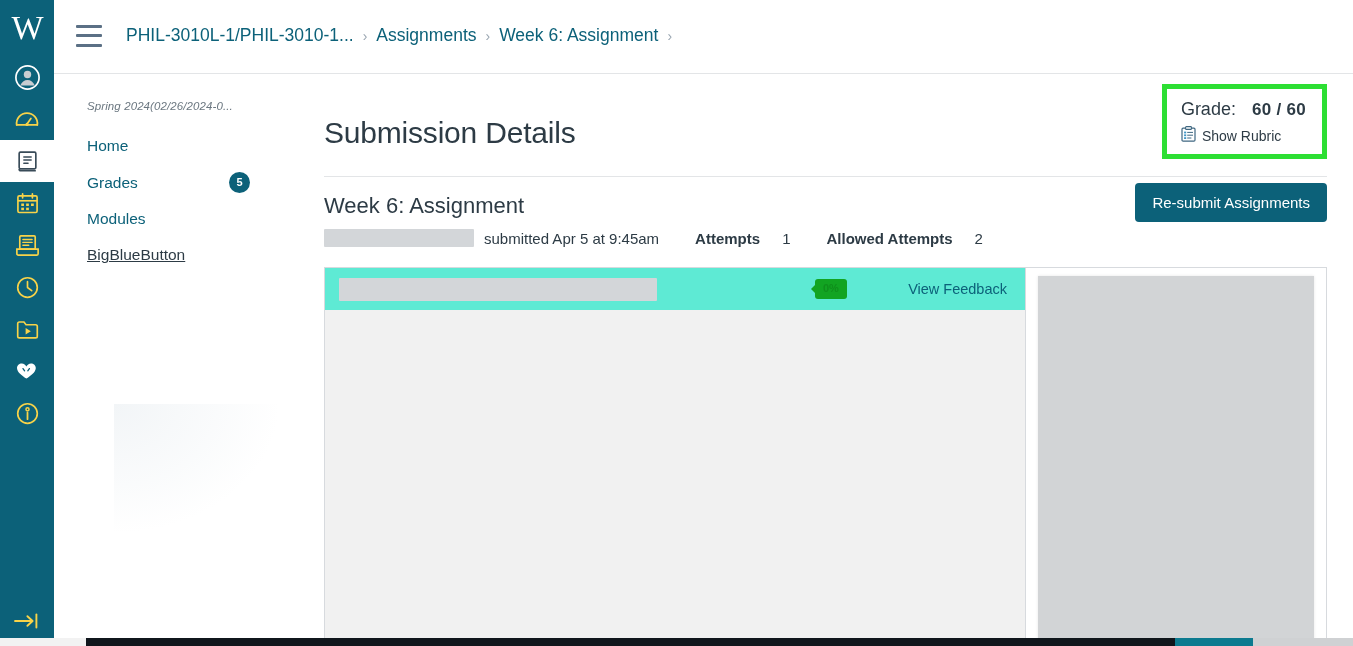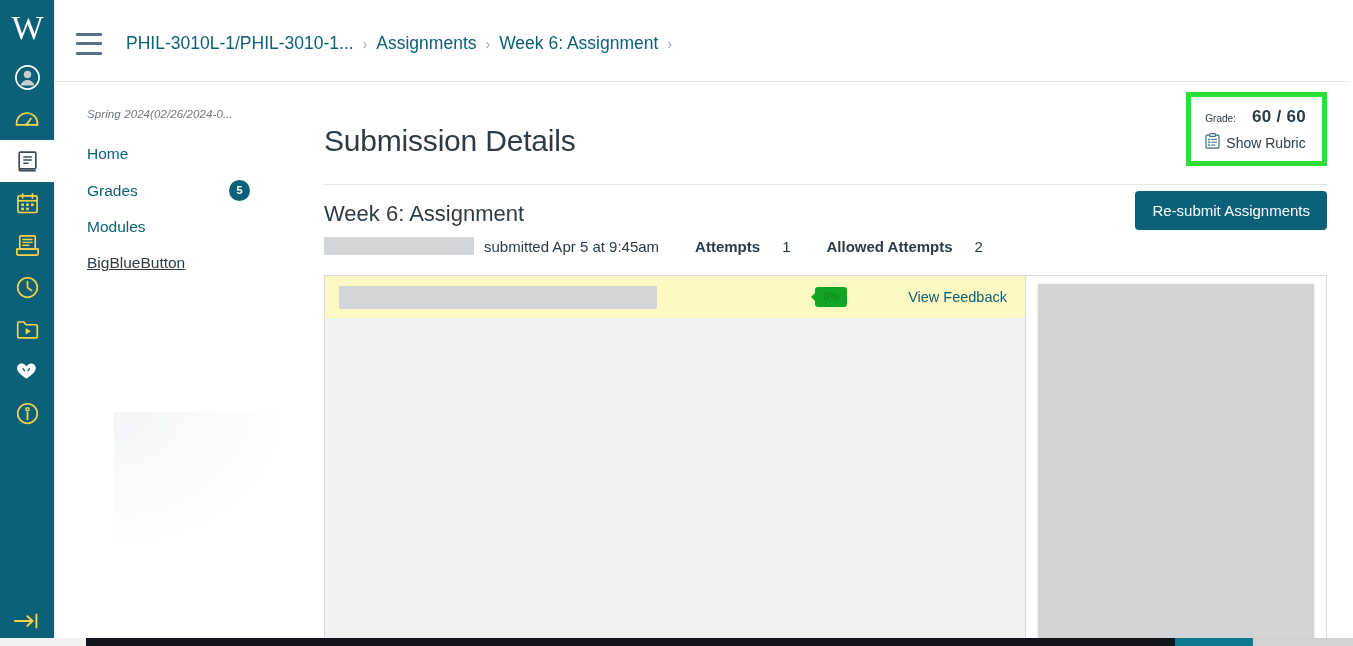--- a/index.html
+++ b/index.html
@@ -40,21 +40,20 @@
   .right { flex: 1 1 auto; height: 646px; display: flex; flex-direction: column; min-width: 0; background:#fff; }
 
   
   .topbar {
     height: 74px; flex: 0 0 74px;
     display: flex; align-items: center;
     border-bottom: 1px solid #e3e5e7;
     padding: 0 24px 2px 22px;
     background: #fff;
     position: relative;
-    margin-top: 8px;
   }
   .hamburger { width: 26px; height: 22px; display:flex; flex-direction:column; justify-content:space-between; margin-right: 24px; cursor:pointer; }
   .hamburger span { display:block; height:3px; background:#5b7085; border-radius:1px; }
 
   .crumbs { display: flex; align-items: center; gap: 0; font-size: 17.5px; color: #0c6179; white-space: nowrap; }
   .crumb { color: #0c6179; text-decoration: none; }
   .crumb-sep { color: #9aa6b1; font-size: 14px; margin: 0 9px; }
 
   
   .body-split { flex: 1 1 auto; display: flex; min-height: 0; position: relative; background:#fff; }
@@ -110,21 +109,21 @@
 
   
   .grade-box-wrap {
     position: absolute; right: 0; top: -12px;
     border: 5px solid #2ddf33;
     background: #fff;
     padding: 10px 16px 8px 14px;
     z-index: 5;
   }
   .grade-line { display: flex; align-items: baseline; gap: 16px; }
-  .grade-label { font-size: 10px; color: #2d3b45; }
+  .grade-label { font-size: 18px; color: #2d3b45; }
   .grade-score { font-size: 17px; font-weight: 700; color: #2d3b45; letter-spacing: .3px; }
   .rubric-line { display: flex; align-items: center; gap: 6px; margin-top: 6px; }
   .rubric-text { font-size: 14px; color: #2d3b45; }
 
   .divider { height: 1px; background: #e3e5e7; width: 100%; }
 
   .assignment-block { padding-top: 16px; position: relative; }
   .assignment-title { font-size: 22px; font-weight: 400; color: #2d3b45; margin-bottom: 10px; }
 
   .meta-row { display: flex; align-items: center; gap: 0; font-size: 15px; color: #2d3b45; }
@@ -156,21 +155,21 @@
     position: relative;
   }
   .preview-left {
     flex: 1 1 auto; min-width: 0;
     background: #f5f5f5;
     display: flex; flex-direction: column;
     border-right: 1px solid #d7dade;
   }
   .sub-header {
     height: 42px; flex: 0 0 42px;
-    background: #fef9c3;
+    background: #5eead4;
     display: flex; align-items: center;
     padding: 0 14px 0 14px;
     gap: 8px;
   }
   .redact-file { width: 318px; height: 23px; }
   .grade-pill {
     margin-left: 150px;
     background: #12a422; color: #0f8f1c;
     border-radius: 3px;
     font-size: 11px; font-weight: 700;

